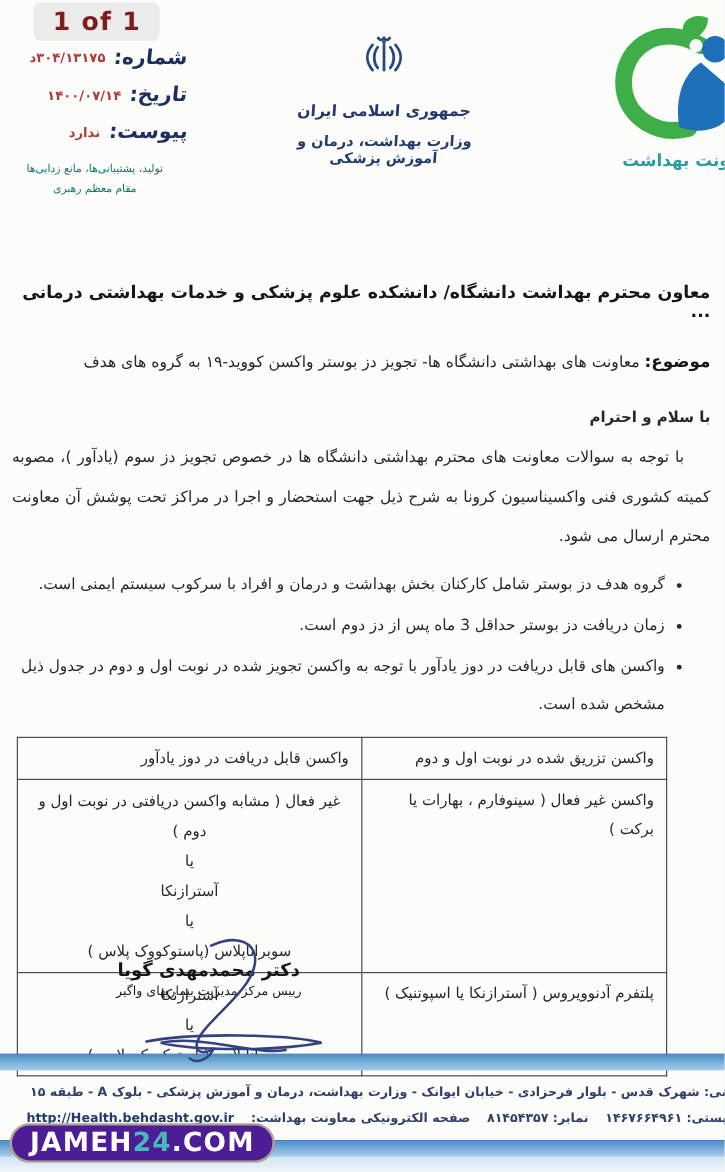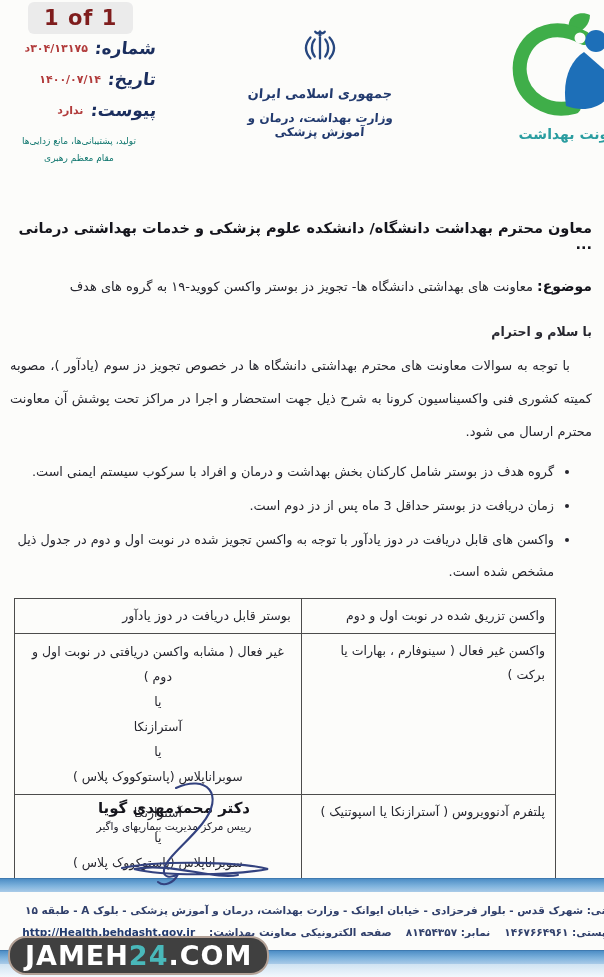--- a/index.html
+++ b/index.html
@@ -31,21 +31,21 @@
   .emblem{display:block;margin:0 auto;}
   .country{font-size:13px;margin-top:16px;font-weight:bold;letter-spacing:-.5px;transform:skewX(-4deg);}
   .ministry{font-size:12px;margin-top:10px;font-weight:bold;letter-spacing:-.5px;transform:skewX(-4deg);}
   
   .logo{position:absolute;top:8px;right:-28px;width:128px;height:142px;}
   .logo-caption{
     position:absolute;top:118px;right:2px;white-space:nowrap;
     color:#2a9da0;font-weight:bold;font-size:14px;
   }
   
-  .letter{position:absolute;top:220px;right:12px;left:8px;}
+  .letter{position:absolute;top:236px;right:12px;left:8px;}
   .recipient{font-size:14.5px;font-weight:bold;color:#15151c;margin:0 0 26px 0;}
   .subject{font-size:13px;margin:0 0 30px 0;}
   .subject b{font-size:14px;color:#15151c;}
   .greeting{font-size:12.5px;font-weight:bold;margin:0 0 10px 0;}
   .para{
     font-size:13px;line-height:33px;text-align:justify;margin:0;
     text-indent:22px;padding-left:2px;
   }
   ul.points{margin:8px 0 10px 0;padding-right:38px;}
   ul.points li{font-size:12.8px;line-height:32px;margin-bottom:2px;}
@@ -75,22 +75,22 @@
   .footer-line{
     position:absolute;white-space:nowrap;color:#31406b;font-weight:bold;
     font-size:10.5px;direction:rtl;
   }
   .footer1{top:904px;right:-20px;}
   .footer2{top:926px;right:-14px;display:flex;gap:14px;align-items:center;}
   .footer2 .url{direction:ltr;unicode-bidi:embed;color:#223a6e;}
   
   .watermark{
     position:absolute;top:936px;left:8px;z-index:5;direction:ltr;
-    background:#404040;border:2px solid #b3a196;border-radius:18px;
-    padding:2px 15px;font-size:27px;font-weight:bold;letter-spacing:1px;color:#fff;
+    background:#4c1d95;border:2px solid #b3a196;border-radius:18px;
+    padding:2px 15px;font-size:22px;font-weight:bold;letter-spacing:1px;color:#fff;
   }
   .watermark .num{color:#49b8ba;}
 </style>
 </head>
 <body>
 
 <div class="page">
 
   <div class="badge">1 of 1</div>
 
@@ -148,21 +148,21 @@
     <ul class="points">
       <li>گروه هدف دز بوستر شامل کارکنان بخش بهداشت و درمان و افراد با سرکوب سیستم ایمنی است.</li>
       <li>زمان دریافت دز بوستر حداقل 3 ماه پس از دز دوم است.</li>
       <li>واکسن های قابل دریافت در دوز یادآور با توجه به واکسن تجویز شده در نوبت اول و دوم در جدول ذیل مشخص شده است.</li>
     </ul>
 
     <table class="vax">
       <tbody>
           <tr>
         <td class="col-injected">واکسن تزریق شده در نوبت اول و دوم</td>
-        <td class="col-booster">بوستر قابل دریافت در دوز یادآور</td>
+        <td class="col-booster">واکسن قابل دریافت در دوز یادآور</td>
       </tr>
       <tr>
         <td class="col-injected">واکسن غیر فعال ( سینوفارم ، بهارات یا برکت )</td>
         <td class="col-booster">
           <div class="cell-line">غیر فعال ( مشابه واکسن دریافتی در نوبت اول و دوم )</div>
           <div class="cell-line">یا</div>
           <div class="cell-line">آسترازنکا</div>
           <div class="cell-line">یا</div>
           <div class="cell-line">سوبراناپلاس (پاستوکووک پلاس )</div>
         </td>

